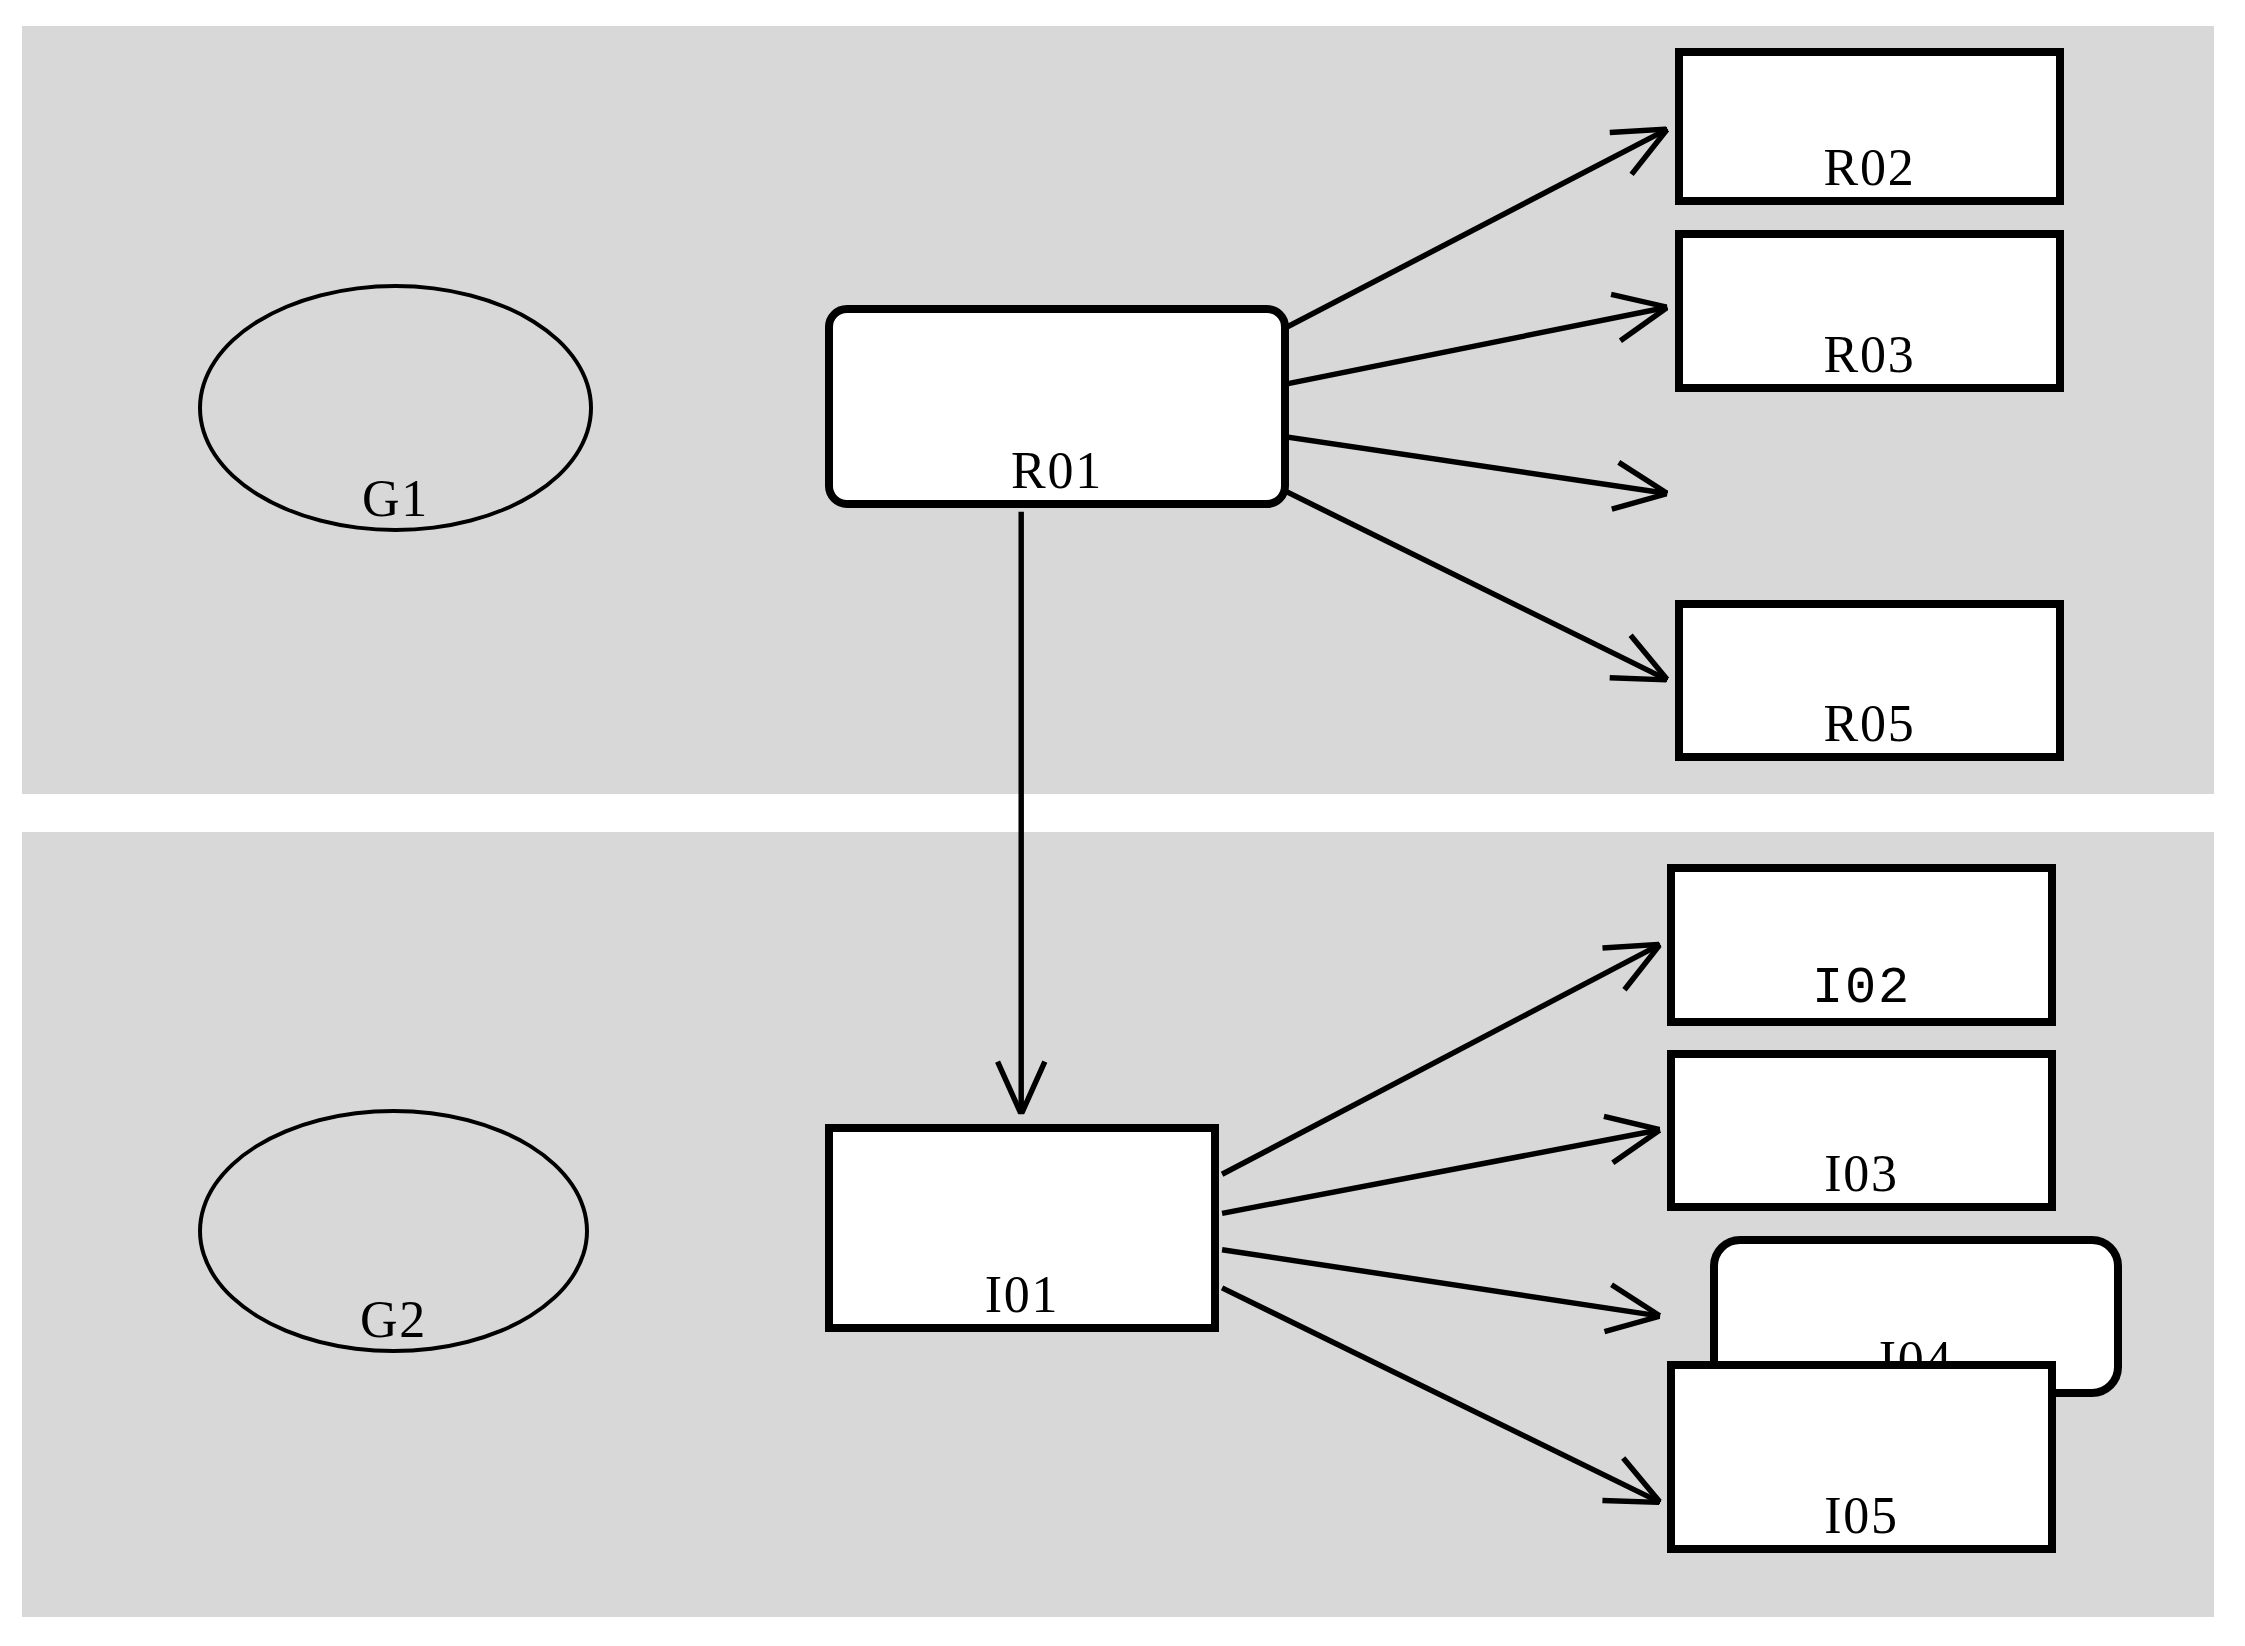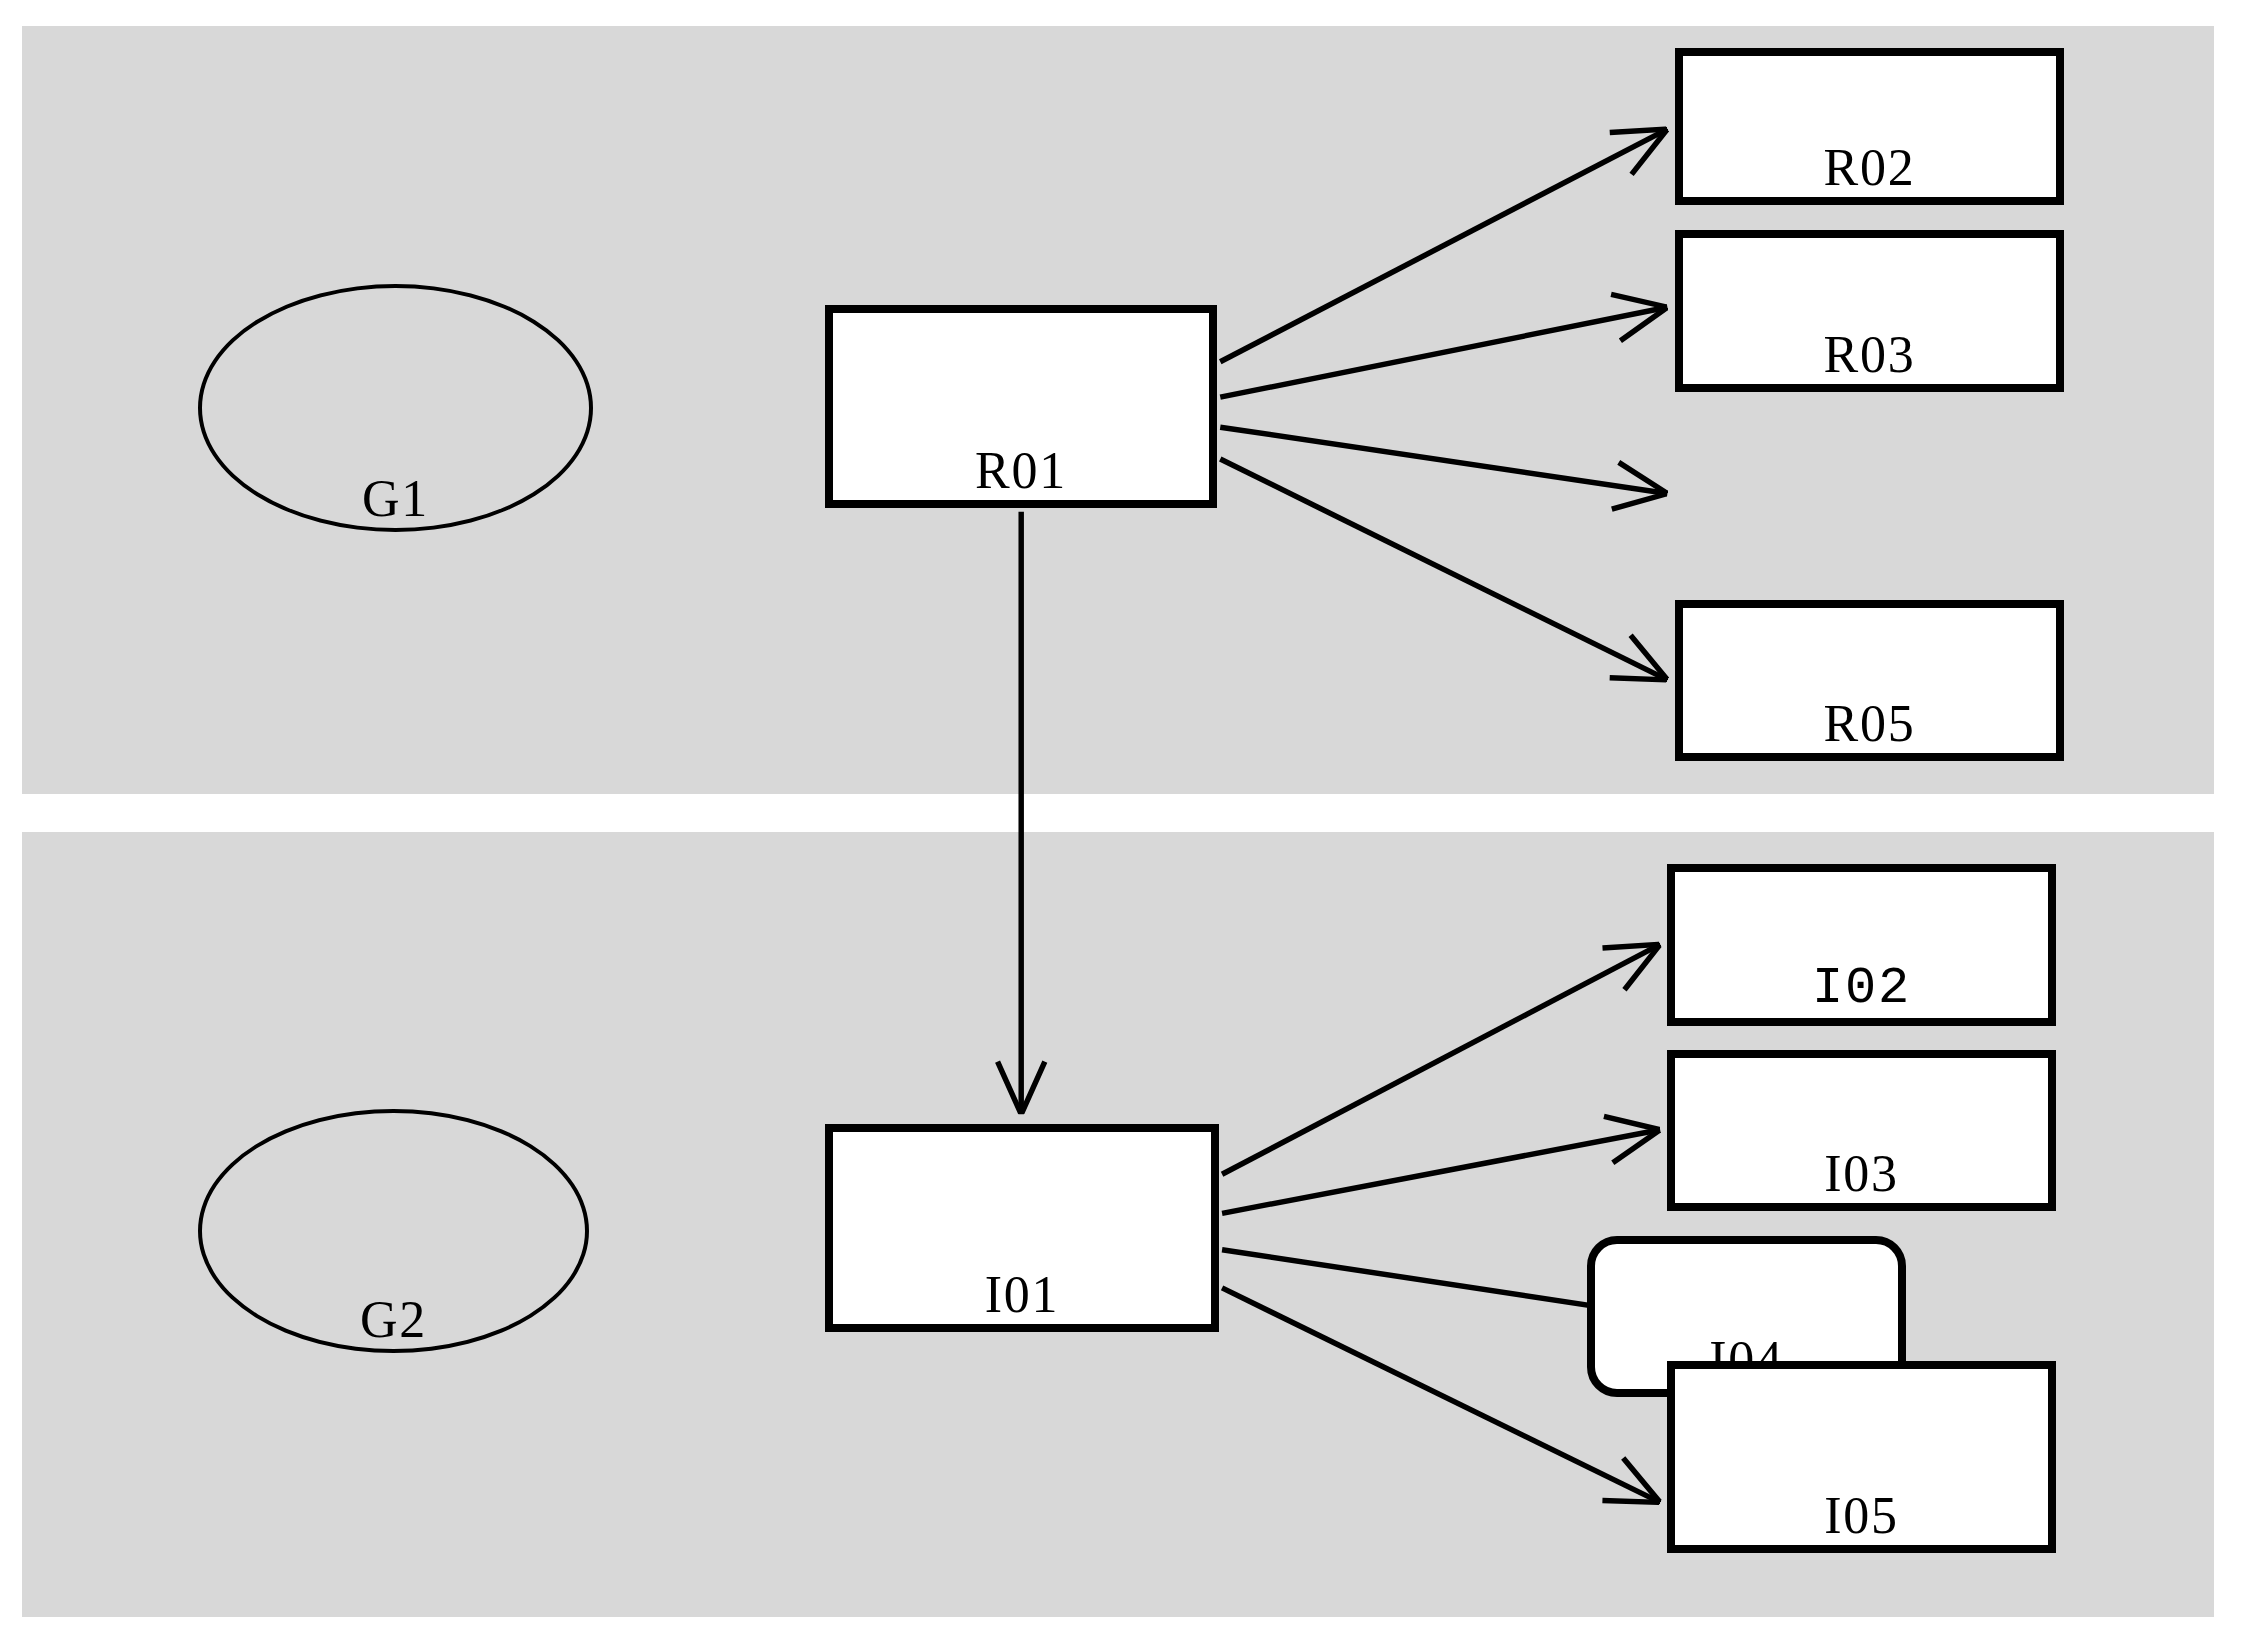--- a/index.html
+++ b/index.html
@@ -82,21 +82,21 @@
     <line x1="1344" y1="1292" x2="1826" y2="1039" marker-end="url(#arrowhead)"></line>
     <line x1="1344" y1="1335" x2="1826" y2="1243" marker-end="url(#arrowhead)"></line>
     <line x1="1344" y1="1375" x2="1826" y2="1448" marker-end="url(#arrowhead)"></line>
     <line x1="1344" y1="1417" x2="1826" y2="1653" marker-end="url(#arrowhead)"></line>
   </svg>
 
   <div class="node ellipse" style="left:198px; top:284px; width:395px; height:248px;">
     <span>G1</span>
   </div>
 
-  <div class="node box" style="left:825px; top:305px; width:392px; height:203px;">
+  <div class="node box" style="left:825px; top:305px; width:464px; height:203px;border-radius:22px;">
     <span>R01</span>
   </div>
 
   <div class="node box" style="left:1675px; top:48px; width:389px; height:157px;">
     <span>R02</span>
   </div>
 
   <div class="node box" style="left:1675px; top:230px; width:389px; height:162px;">
     <span>R03</span>
   </div>
@@ -115,21 +115,21 @@
   </div>
 
   <div class="node box" style="left:1667px; top:864px; width:389px; height:162px;font-family:Liberation Mono, monospace;">
     <span>I02</span>
   </div>
 
   <div class="node box" style="left:1667px; top:1050px; width:389px; height:161px;">
     <span>I03</span>
   </div>
 
-  <div class="node box" style="left:1587px; top:1236px; width:319px; height:161px;border-radius:30px;">
+  <div class="node box" style="left:1710px; top:1236px; width:412px; height:161px;border-radius:30px;">
     <span>I04</span>
   </div>
 
   <div class="node box" style="left:1667px; top:1361px; width:389px; height:192px;">
     <span>I05</span>
   </div>
 
 </div>
 
 

